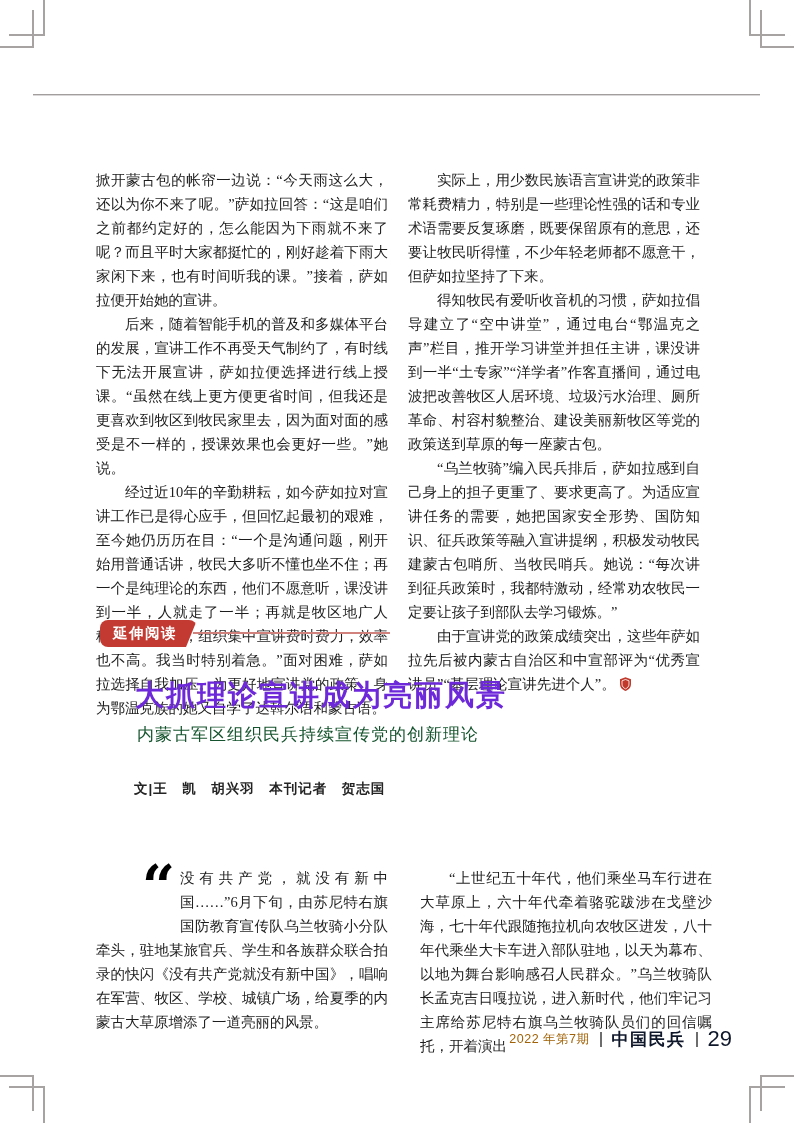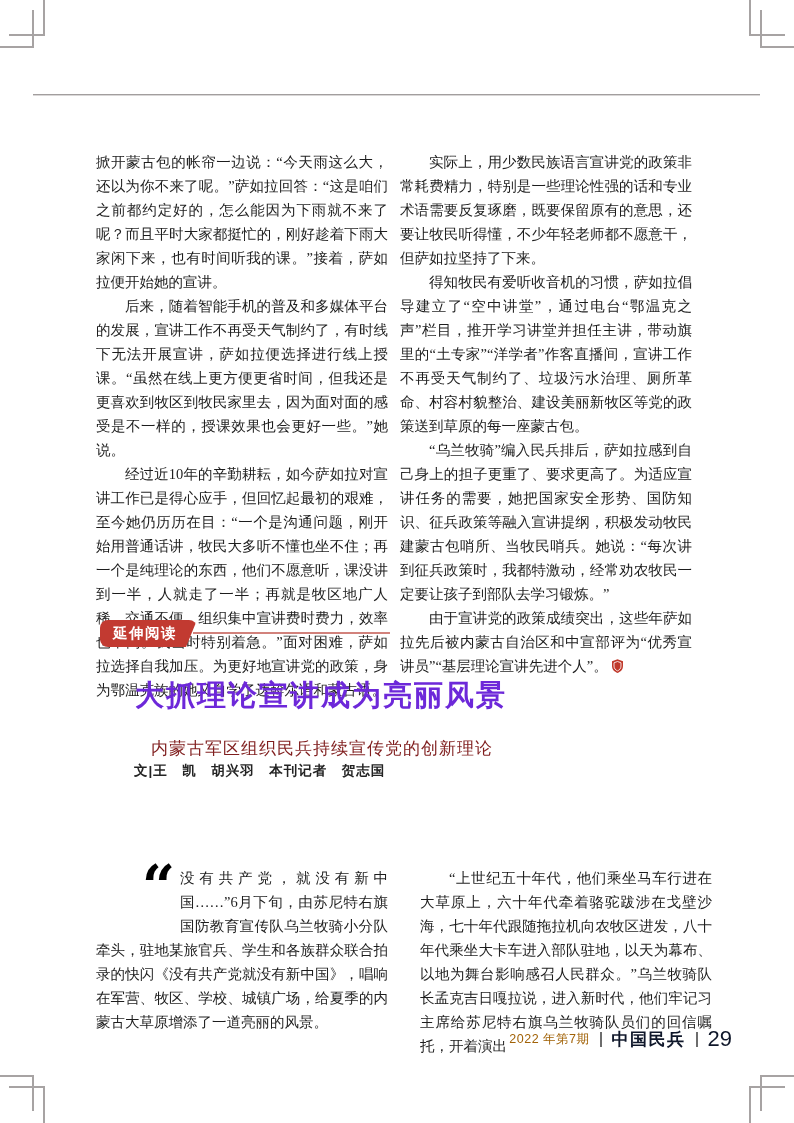--- a/index.html
+++ b/index.html
@@ -22,39 +22,39 @@
   .bl-v2 { left:43px;  top:1086px; width:2px;  height:37px; }
   .br-h1 { left:760px; top:1075px; width:34px; height:2px; }
   .br-v1 { left:760px; top:1075px; width:2px;  height:36px; }
   .br-h2 { left:749px; top:1086px; width:36px; height:2px; }
   .br-v2 { left:749px; top:1086px; width:2px;  height:37px; }
 
   .top-rule { position:absolute; left:33px; top:94px; width:727px; height:1px;
               background:#a29e9e; box-shadow:0 1px 0 rgba(170,166,166,.45); }
 
   
-  .top-columns { position:absolute; left:96px; top:150px; width:616px; display:flex; gap:12px; }
+  .top-columns { position:absolute; left:96px; top:168px; width:616px; display:flex; gap:20px; }
   .bottom-columns { position:absolute; left:96px; top:866px; width:616px; display:flex; gap:32px; }
   .col { width:292px; }
   .para { margin:0; font-size:14.5px; line-height:24px; text-align:justify; color:#1d1d1d; }
   .para.indent { text-indent:2em; }
 
   
   .badge { position:absolute; left:100px; top:620px; height:27px; line-height:27px;
            padding:0 20px 0 13px; background:#c23a31; color:#ffffff;
            font-family:Liberation Sans, sans-serif; font-weight:bold;
            font-size:14.5px; letter-spacing:1.5px; border-radius:8px;
            clip-path:polygon(0 0,100% 0,calc(100% - 11px) 100%,0 100%); }
   .accent-line { position:absolute; left:193px; top:632px; width:197px; height:2px; background:#d2827c; }
   .title { position:absolute; left:135px; top:676px; margin:0; font-size:29px; font-weight:bold;
            letter-spacing:2px; color:#6d28d9; }
-  .subtitle { position:absolute; left:135px; top:721px; margin:16px; font-size:17px; font-weight:normal;
-              color:#7f1d1d; letter-spacing:1px;
+  .subtitle { position:absolute; left:135px; top:721px; margin:2px; font-size:17px; font-weight:normal;
+              color:#14532d; letter-spacing:1px;
               font-family:"Liberation Sans","DejaVu Sans",sans-serif; }
-  .byline { position:absolute; left:134px; top:762px; font-size:13.5px; font-weight:bold; color:#232323;
+  .byline { position:absolute; left:134px; top:780px; font-size:13.5px; font-weight:bold; color:#232323;
             letter-spacing:1px; font-family:"Liberation Sans","DejaVu Sans",sans-serif; }
 
   
   .lead-para { margin:0; font-size:14.5px; line-height:24px; text-align:justify; color:#1d1d1d; }
   .quote-float { float:left; width:84px; height:70px; text-align:right; }
   .quote-glyph { display:inline-block; font-size:58px; line-height:42px; font-weight:bold;
                  color:#000000; padding-right:5px; font-family:"DejaVu Serif",serif; }
 
   .end-mark { display:inline-block; vertical-align:-2px; margin-left:4px; }
 
@@ -91,21 +91,21 @@
   <div class="top-rule"></div>
 
   <section class="top-columns">
     <div class="col">
       <p class="para">掀开蒙古包的帐帘一边说：“今天雨这么大，还以为你不来了呢。”萨如拉回答：“这是咱们之前都约定好的，怎么能因为下雨就不来了呢？而且平时大家都挺忙的，刚好趁着下雨大家闲下来，也有时间听我的课。”接着，萨如拉便开始她的宣讲。</p>
       <p class="para indent">后来，随着智能手机的普及和多媒体平台的发展，宣讲工作不再受天气制约了，有时线下无法开展宣讲，萨如拉便选择进行线上授课。“虽然在线上更方便更省时间，但我还是更喜欢到牧区到牧民家里去，因为面对面的感受是不一样的，授课效果也会更好一些。”她说。</p>
       <p class="para indent">经过近10年的辛勤耕耘，如今萨如拉对宣讲工作已是得心应手，但回忆起最初的艰难，至今她仍历历在目：“一个是沟通问题，刚开始用普通话讲，牧民大多听不懂也坐不住；再一个是纯理论的东西，他们不愿意听，课没讲到一半，人就走了一半；再就是牧区地广人稀、交通不便，组织集中宣讲费时费力，效率也不高。我当时特别着急。”面对困难，萨如拉选择自我加压。为更好地宣讲党的政策，身为鄂温克族的她又自学了达斡尔语和蒙古语。</p>
     </div>
     <div class="col">
       <p class="para indent">实际上，用少数民族语言宣讲党的政策非常耗费精力，特别是一些理论性强的话和专业术语需要反复琢磨，既要保留原有的意思，还要让牧民听得懂，不少年轻老师都不愿意干，但萨如拉坚持了下来。</p>
-      <p class="para indent">得知牧民有爱听收音机的习惯，萨如拉倡导建立了“空中讲堂”，通过电台“鄂温克之声”栏目，推开学习讲堂并担任主讲，带动旗里的“土专家”“洋学者”作客直播间，宣讲工作不再受天气制约了、垃圾污水治理、厕所革命、村容村貌整治、建设美丽新牧区等党的政策送到草原的每一座蒙古包。</p>
+      <p class="para indent">得知牧民有爱听收音机的习惯，萨如拉倡导建立了“空中讲堂”，通过电台“鄂温克之声”栏目，推开学习讲堂并担任主讲，课没讲到一半“土专家”“洋学者”作客直播间，通过电波把改善牧区人居环境、垃圾污水治理、厕所革命、村容村貌整治、建设美丽新牧区等党的政策送到草原的每一座蒙古包。</p>
       <p class="para indent">“乌兰牧骑”编入民兵排后，萨如拉感到自己身上的担子更重了、要求更高了。为适应宣讲任务的需要，她把国家安全形势、国防知识、征兵政策等融入宣讲提纲，积极发动牧民建蒙古包哨所、当牧民哨兵。她说：“每次讲到征兵政策时，我都特激动，经常劝农牧民一定要让孩子到部队去学习锻炼。”</p>
       <p class="para indent"><span>由于宣讲党的政策成绩突出，这些年萨如拉先后被内蒙古自治区和中宣部评为“优秀宣讲员”“基层理论宣讲先进个人”。</span><svg class="end-mark" width="11" height="14" viewBox="0 0 12 15">
             <path d="M6 0 L12 2.2 V7.5 C12 11.6 9.3 13.8 6 15 C2.7 13.8 0 11.6 0 7.5 V2.2 Z" fill="#c0392b"></path>
             <path d="M6 2.6 L9.8 4 V7.6 C9.8 10.3 8.1 11.9 6 12.8 C3.9 11.9 2.2 10.3 2.2 7.6 V4 Z" fill="none" stroke="#ffffff" stroke-width="0.9"></path>
           </svg></p>
     </div>
   </section>
 
   <div class="badge">延伸阅读</div>
   <div class="accent-line"></div>

